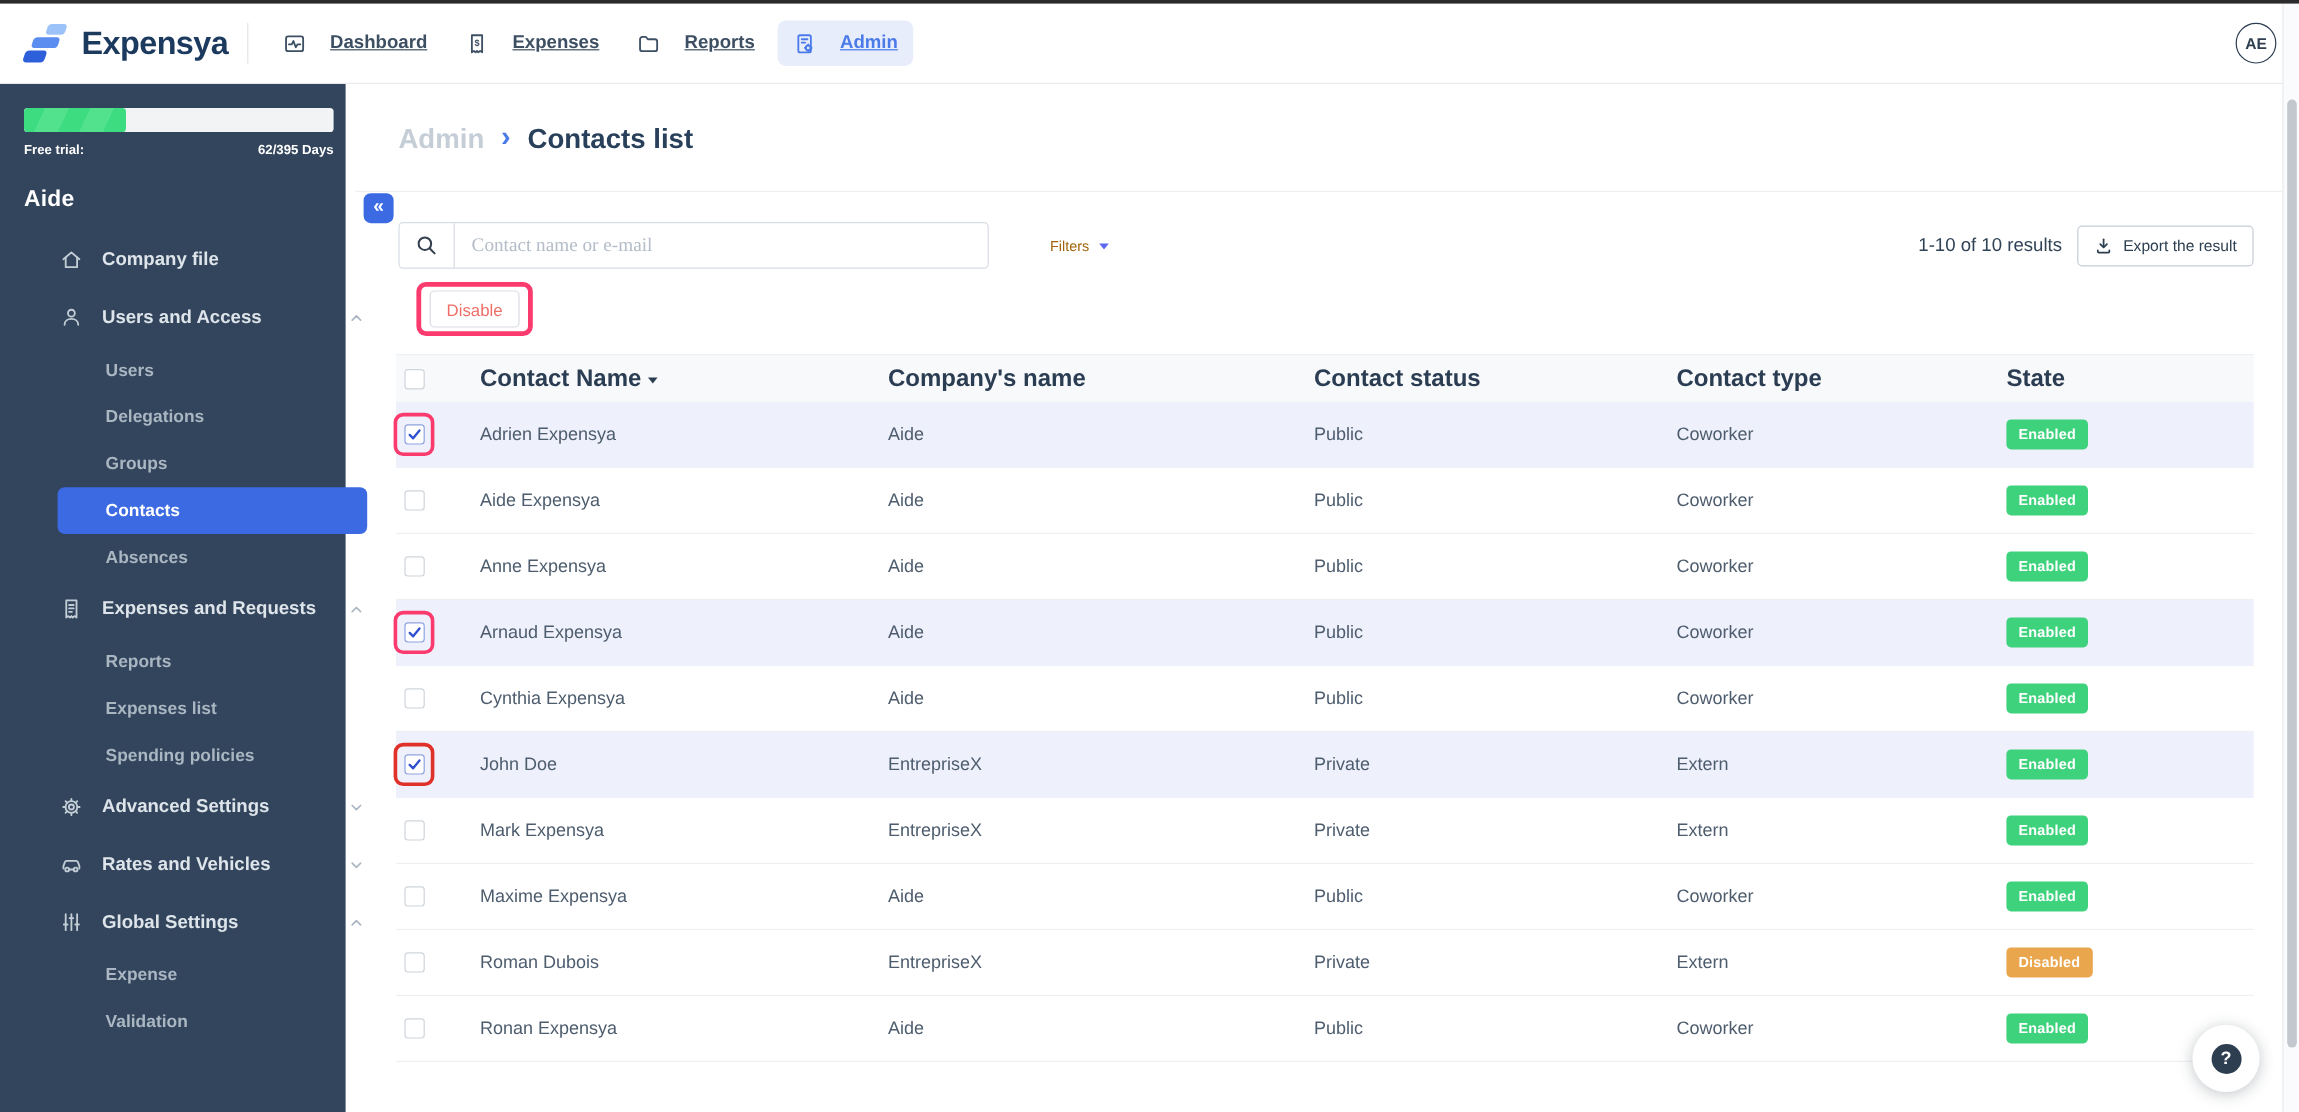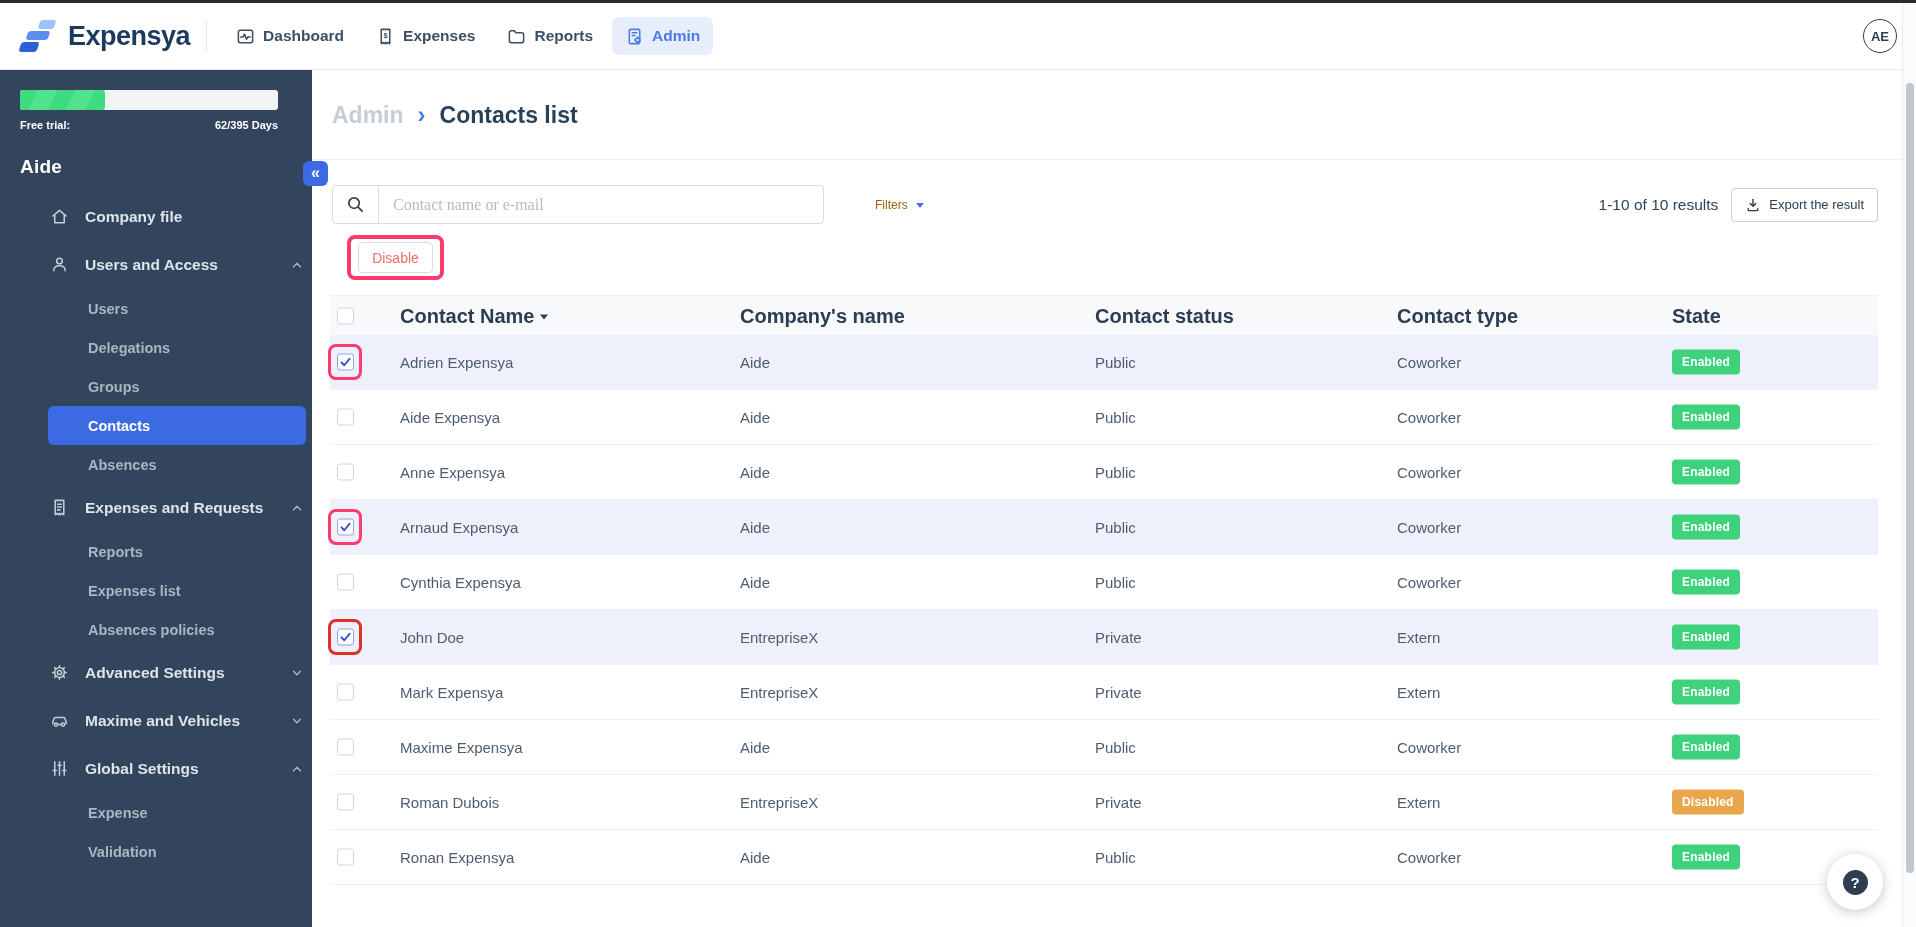--- a/index.html
+++ b/index.html
@@ -13,31 +13,31 @@
 .navbar { position:absolute; left:0; top:3px; width:1916px; height:67px; background:#fff;
   border-bottom:1px solid #e8eaee; display:flex; align-items:center; z-index:10; }
 .brand { display:flex; align-items:center; gap:12px; padding-left:20px; cursor:pointer; }
 .logo-mark { position:relative; width:36px; height:32px; }
 .logo-mark i { position:absolute; display:block; border-radius:3px; transform:skewX(-18deg); }
 .logo-bar-top { width:16px; height:9px; right:1px; top:0; background:#9cc3f9; }
 .logo-bar-mid { width:22px; height:9px; left:7px; top:11px; background:#5b8cf0; }
 .logo-bar-bot { width:18px; height:10px; left:0; bottom:0; background:#2c5fd9; }
 .brand-name { font-size:27px; font-weight:bold; color:#1c3a5e; letter-spacing:-0.5px; }
 .nav-divider { width:1px; height:34px; background:#e3e6ea; margin:0 16px 0 16px; }
-.nav-item { display:flex; align-items:center; gap:8px; height:38px; padding:0 13px; margin-right:6px;
-  border-radius:7px; color:#3d4f63; font-size:15.5px; font-weight:bold; cursor:pointer; white-space:nowrap; }
+.nav-item { display:flex; align-items:center; gap:20px; height:38px; padding:0 13px; margin-right:6px;
+  border-radius:7px; color:#3d4f63; font-size:15.5px; font-weight:bold; cursor:pointer; white-space:nowrap;text-decoration:underline; }
 .nav-item.active { background:#e8edfc; color:#4a7be8; }
 .nav-item svg { flex:0 0 auto; }
 .nav-spacer { flex:1; }
 .avatar { width:34px; height:34px; border-radius:50%; border:1.5px solid #2c3e50; color:#2c3e50;
   font-size:13px; font-weight:bold; display:flex; align-items:center; justify-content:center;
   margin-right:19px; cursor:pointer; background:#fff; }
 
 
-.sidebar { position:absolute; left:0; top:70px; width:312px; height:857px; background:#33455c; z-index:5; }
+.sidebar { position:absolute; left:0; top:70px; width:288px; height:857px; background:#33455c; z-index:5; }
 .trial { padding:20px 18px 0 20px; }
 .trial-bar { width:258px; height:20px; background:#f1f3f4; border-radius:3px; overflow:hidden; }
 .trial-fill { height:100%; background:repeating-linear-gradient(115deg,#3edc81 0 16px,#52e28d 16px 34px); border-radius:3px; }
 .trial-row { display:flex; justify-content:space-between; width:258px; margin-top:9px;
   font-size:11px; font-weight:bold; color:#ffffff; }
 .company { padding:25px 20px 0 20px; font-size:19px; font-weight:bold; color:#fff; letter-spacing:.2px; }
 .menu { position:absolute; top:123px; left:0; width:296px;margin-left:28px; }
 .m-top { height:48px; display:flex; align-items:center; padding:0 20px 0 22px; gap:15px;
   color:#dde4ea; font-size:15.5px; font-weight:bold; cursor:pointer; }
 .m-top .m-ic { width:20px; height:20px; color:#c3cdd6; flex:0 0 auto; display:flex; }
@@ -238,21 +238,21 @@
             </svg>
           </span>
         </div>
         <div class="m-sub">
           <span>Reports</span>
         </div>
         <div class="m-sub">
           <span>Expenses list</span>
         </div>
         <div class="m-sub">
-          <span>Absences policies</span>
+          <span>Spending policies</span>
         </div>
         <div class="m-top">
           <span class="m-ic">
             <svg width="19" height="19" viewBox="0 0 20 20" fill="none" stroke="currentColor" stroke-width="1.6" stroke-linecap="round" stroke-linejoin="round">
               <circle cx="10" cy="10" r="2.2"></circle>
               <circle cx="10" cy="10" r="5.2"></circle>
               <path d="M10 2.8v2M10 15.2v2M2.8 10h2M15.2 10h2M4.9 4.9l1.4 1.4M13.7 13.7l1.4 1.4M15.1 4.9l-1.4 1.4M6.3 13.7l-1.4 1.4"></path>
             </svg>
           </span>
           <span class="lbl">Advanced Settings</span>
@@ -264,21 +264,21 @@
         </div>
         <div class="m-top">
           <span class="m-ic">
             <svg width="19" height="19" viewBox="0 0 20 20" fill="none" stroke="currentColor" stroke-width="1.6" stroke-linecap="round" stroke-linejoin="round">
               <path d="M3 13.5v-2.2l1.3-3.5a1.6 1.6 0 0 1 1.5-1h8.4a1.6 1.6 0 0 1 1.5 1l1.3 3.5v2.2"></path>
               <circle cx="6.3" cy="14.3" r="1.7"></circle>
               <circle cx="13.7" cy="14.3" r="1.7"></circle>
               <path d="M8 14.3h4"></path>
             </svg>
           </span>
-          <span class="lbl">Maxime and Vehicles</span>
+          <span class="lbl">Rates and Vehicles</span>
           <span class="chev">
             <svg width="14" height="14" viewBox="0 0 20 20" fill="none" stroke="currentColor" stroke-width="2" stroke-linecap="round" stroke-linejoin="round">
               <path d="M5 7.5 10 12.5l5-5"></path>
             </svg>
           </span>
         </div>
         <div class="m-top">
           <span class="m-ic">
             <svg width="19" height="19" viewBox="0 0 20 20" fill="none" stroke="currentColor" stroke-width="1.6" stroke-linecap="round" stroke-linejoin="round">
               <path d="M5 3v14M10 3v14M15 3v14"></path>

